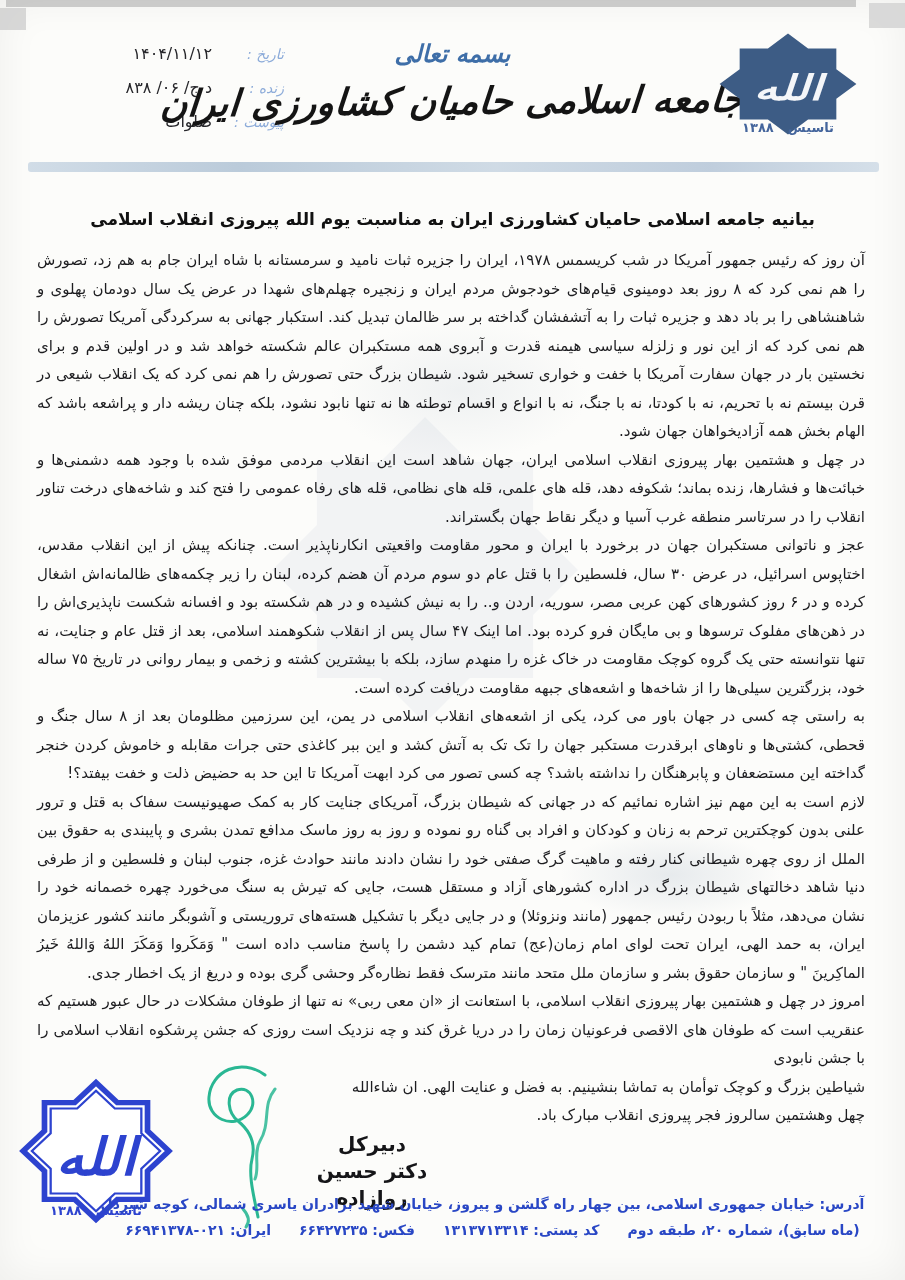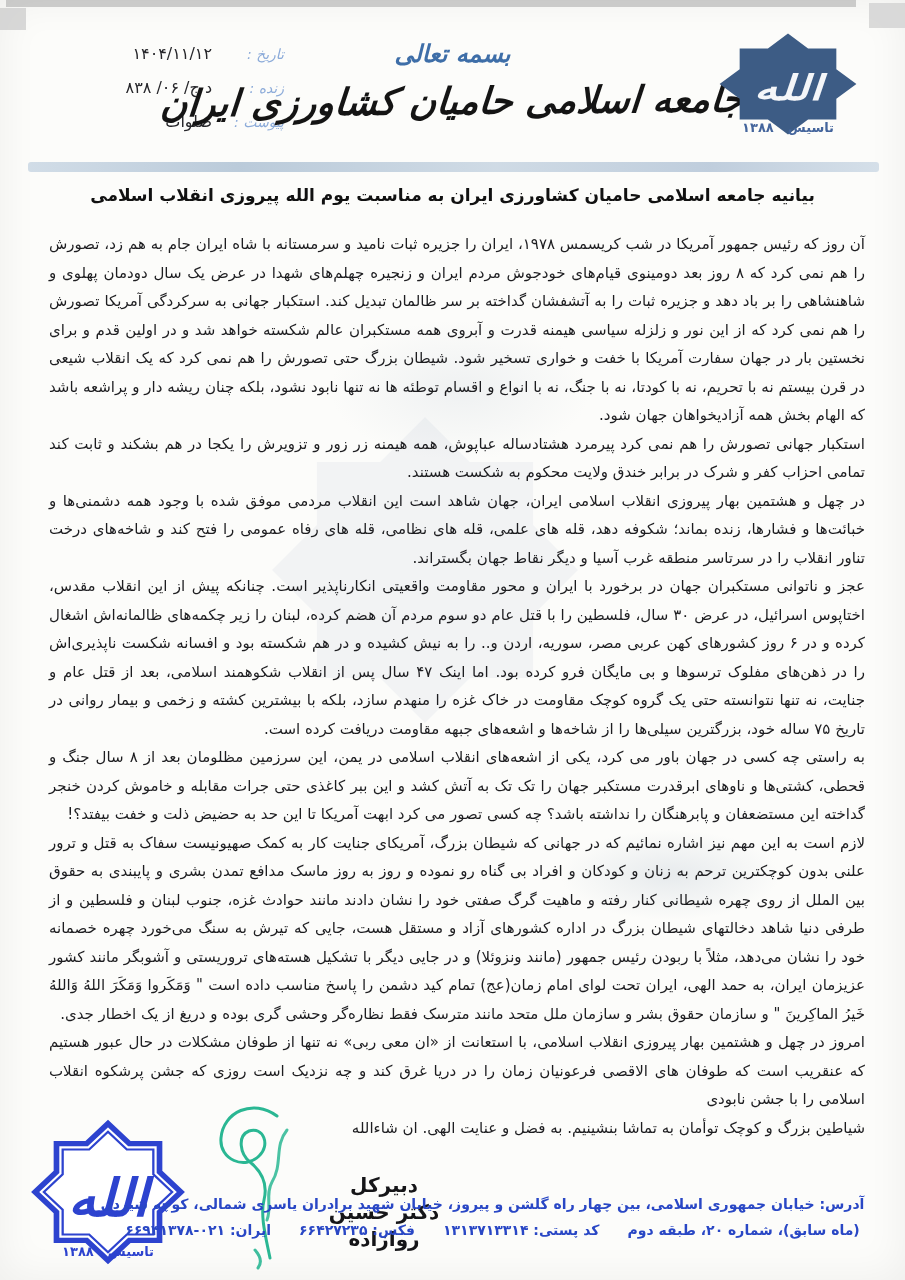--- a/index.html
+++ b/index.html
@@ -36,25 +36,25 @@
   .logo-top svg{width:152px;height:112px;}
   .logo-bottom-wrap{position:absolute;top:2px;left:-22px;width:162px;text-align:center;}
   .logo-bottom-wrap svg{width:162px;height:152px;}
   .logo-label{margin-top:-24px;font-size:13px;font-weight:bold;color:#44659c;
     display:flex;justify-content:center;gap:14px;direction:rtl;position:relative;}
   .logo-bottom-wrap .logo-label{color:#2d43cf;margin-top:-28px;}
 
   .divider{position:absolute;top:162px;left:28px;right:26px;height:10px;border-radius:3px;
     background:linear-gradient(90deg,#cfdbe6,#b7c8d8 25%,#cdd9e4 55%,#bccbdb 80%,#d3dee8);opacity:.95;}
 
-  .title{position:absolute;top:174px;left:0;right:0;text-align:center;
+  .title{position:absolute;top:198px;left:0;right:0;text-align:center;
     font-size:17px;font-weight:bold;color:#111;}
 
   
-  .main{position:absolute;top:230px;right:40px;left:37px;height:1000px;margin-left:12px;}
+  .main{position:absolute;top:246px;right:40px;left:37px;height:1000px;}
   .main p{margin:0;font-size:15px;line-height:28.5px;text-align:justify;color:#1d1d20;}
   .closing{position:relative;height:130px;}
   .p7b{position:absolute;top:0;right:0;width:552px;}
   .p7c{position:absolute;top:28px;right:0;width:552px;text-align:right !important;}
   .signatory{position:absolute;top:58px;left:246px;width:178px;text-align:center;
     font-weight:bold;font-size:20px;line-height:27px;color:#151518;}
   .sig-scribble{position:absolute;top:-16px;left:148px;width:112px;height:178px;}
 
   
   .footer{position:absolute;top:1196px;left:0;right:0;color:#2947c5;font-weight:bold;}
@@ -106,29 +106,29 @@
       <span>۱۳۸۸</span>
     </div>
   </div>
 
   <div class="divider"></div>
 
   <h1 class="title">بیانیه جامعه اسلامی حامیان کشاورزی ایران به مناسبت یوم الله پیروزی انقلاب اسلامی</h1>
 
   <main class="main">
     <p>آن روز که رئیس جمهور آمریکا در شب کریسمس ۱۹۷۸، ایران را جزیره ثبات نامید و سرمستانه با شاه ایران جام به هم زد، تصورش را هم نمی کرد که ۸ روز بعد دومینوی قیام‌های خودجوش مردم ایران و زنجیره چهلم‌های شهدا در عرض یک سال دودمان پهلوی و شاهنشاهی را بر باد دهد و جزیره ثبات را به آتشفشان گداخته بر سر ظالمان تبدیل کند. استکبار جهانی به سرکردگی آمریکا تصورش را هم نمی کرد که از این نور و زلزله سیاسی هیمنه قدرت و آبروی همه مستکبران عالم شکسته خواهد شد و در اولین قدم و برای نخستین بار در جهان سفارت آمریکا با خفت و خواری تسخیر شود. شیطان بزرگ حتی تصورش را هم نمی کرد که یک انقلاب شیعی در قرن بیستم نه با تحریم، نه با کودتا، نه با جنگ، نه با انواع و اقسام توطئه ها نه تنها نابود نشود، بلکه چنان ریشه دار و پراشعه باشد که الهام بخش همه آزادیخواهان جهان شود.</p>
-    <p>استکبار جهانی تصورش را هم نمی کرد پیرمرد هشتادساله عباپوش، همه هیمنه زر زور و تزویرش را یکجا در هم بشکند و ثابت کند تمامی احزاب کفر و شرک در برابر خندق ولایت محکوم به شکست هستند.</p>
     <p>در چهل و هشتمین بهار پیروزی انقلاب اسلامی ایران، جهان شاهد است این انقلاب مردمی موفق شده با وجود همه دشمنی‌ها و خبائت‌ها و فشارها، زنده بماند؛ شکوفه دهد، قله های علمی، قله های نظامی، قله های رفاه عمومی را فتح کند و شاخه‌های درخت تناور انقلاب را در سرتاسر منطقه غرب آسیا و دیگر نقاط جهان بگستراند.</p>
     <p>عجز و ناتوانی مستکبران جهان در برخورد با ایران و محور مقاومت واقعیتی انکارناپذیر است. چنانکه پیش از این انقلاب مقدس، اختاپوس اسرائیل، در عرض ۳۰ سال، فلسطین را با قتل عام دو سوم مردم آن هضم کرده، لبنان را زیر چکمه‌های ظالمانه‌اش اشغال کرده و در ۶ روز کشورهای کهن عربی مصر، سوریه، اردن و.. را به نیش کشیده و در هم شکسته بود و افسانه شکست ناپذیری‌اش را در ذهن‌های مفلوک ترسوها و بی مایگان فرو کرده بود. اما اینک ۴۷ سال پس از انقلاب شکوهمند اسلامی، بعد از قتل عام و جنایت، نه تنها نتوانسته حتی یک گروه کوچک مقاومت در خاک غزه را منهدم سازد، بلکه با بیشترین کشته و زخمی و بیمار روانی در تاریخ ۷۵ ساله خود، بزرگترین سیلی‌ها را از شاخه‌ها و اشعه‌های جبهه مقاومت دریافت کرده است.</p>
     <p>به راستی چه کسی در جهان باور می کرد، یکی از اشعه‌های انقلاب اسلامی در یمن، این سرزمین مظلومان بعد از ۸ سال جنگ و قحطی، کشتی‌ها و ناوهای ابرقدرت مستکبر جهان را تک تک به آتش کشد و این ببر کاغذی حتی جرات مقابله و خاموش کردن خنجر گداخته این مستضعفان و پابرهنگان را نداشته باشد؟ چه کسی تصور می کرد ابهت آمریکا تا این حد به حضیض ذلت و خفت بیفتد؟!</p>
     <p>لازم است به این مهم نیز اشاره نمائیم که در جهانی که شیطان بزرگ، آمریکای جنایت کار به کمک صهیونیست سفاک به قتل و ترور علنی بدون کوچکترین ترحم به زنان و کودکان و افراد بی گناه رو نموده و روز به روز ماسک مدافع تمدن بشری و پایبندی به حقوق بین الملل از روی چهره شیطانی کنار رفته و ماهیت گرگ صفتی خود را نشان دادند مانند حوادث غزه، جنوب لبنان و فلسطین و از طرفی دنیا شاهد دخالتهای شیطان بزرگ در اداره کشورهای آزاد و مستقل هست، جایی که تیرش به سنگ می‌خورد چهره خصمانه خود را نشان می‌دهد، مثلاً با ربودن رئیس جمهور (مانند ونزوئلا) و در جایی دیگر با تشکیل هسته‌های تروریستی و آشوبگر مانند کشور عزیزمان ایران، به حمد الهی، ایران تحت لوای امام زمان(عج) تمام کید دشمن را پاسخ مناسب داده است " وَمَکَروا وَمَکَرَ اللهُ وَاللهُ خَیرُ الماکِرینَ " و سازمان حقوق بشر و سازمان ملل متحد مانند مترسک فقط نظاره‌گر وحشی گری بوده و دریغ از یک اخطار جدی.</p>
     <p>امروز در چهل و هشتمین بهار پیروزی انقلاب اسلامی، با استعانت از «ان معی ربی» نه تنها از طوفان مشکلات در حال عبور هستیم که عنقریب است که طوفان های الاقصی فرعونیان زمان را در دریا غرق کند و چه نزدیک است روزی که جشن پرشکوه انقلاب اسلامی را با جشن نابودی</p>
 
     <div class="closing">
       <p class="p7b">شیاطین بزرگ و کوچک توأمان به تماشا بنشینیم. به فضل و عنایت الهی. ان شاءالله</p>
+      <p class="p7c">چهل وهشتمین سالروز فجر پیروزی انقلاب مبارک باد.</p>
 
       <div class="signatory">
         <div>دبیرکل</div>
         <div>دکتر حسین روازاده</div>
       </div>
 
       <div class="logo-bottom-wrap">
         <svg viewBox="0 0 100 100" preserveAspectRatio="none" aria-hidden="true">
           <polygon points="95,50 81.8,63.2 81.8,81.8 63.2,81.8 50,95 36.8,81.8 18.2,81.8 18.2,63.2 5,50 18.2,36.8 18.2,18.2 36.8,18.2 50,5 63.2,18.2 81.8,18.2 81.8,36.8" fill="#ffffff" stroke="#2d43cf" stroke-width="3.5"></polygon>
           <polygon points="95,50 81.8,63.2 81.8,81.8 63.2,81.8 50,95 36.8,81.8 18.2,81.8 18.2,63.2 5,50 18.2,36.8 18.2,18.2 36.8,18.2 50,5 63.2,18.2 81.8,18.2 81.8,36.8" fill="none" stroke="#2d43cf" stroke-width="1.6" transform="translate(50,50) scale(0.88) translate(-50,-50)"></polygon>

